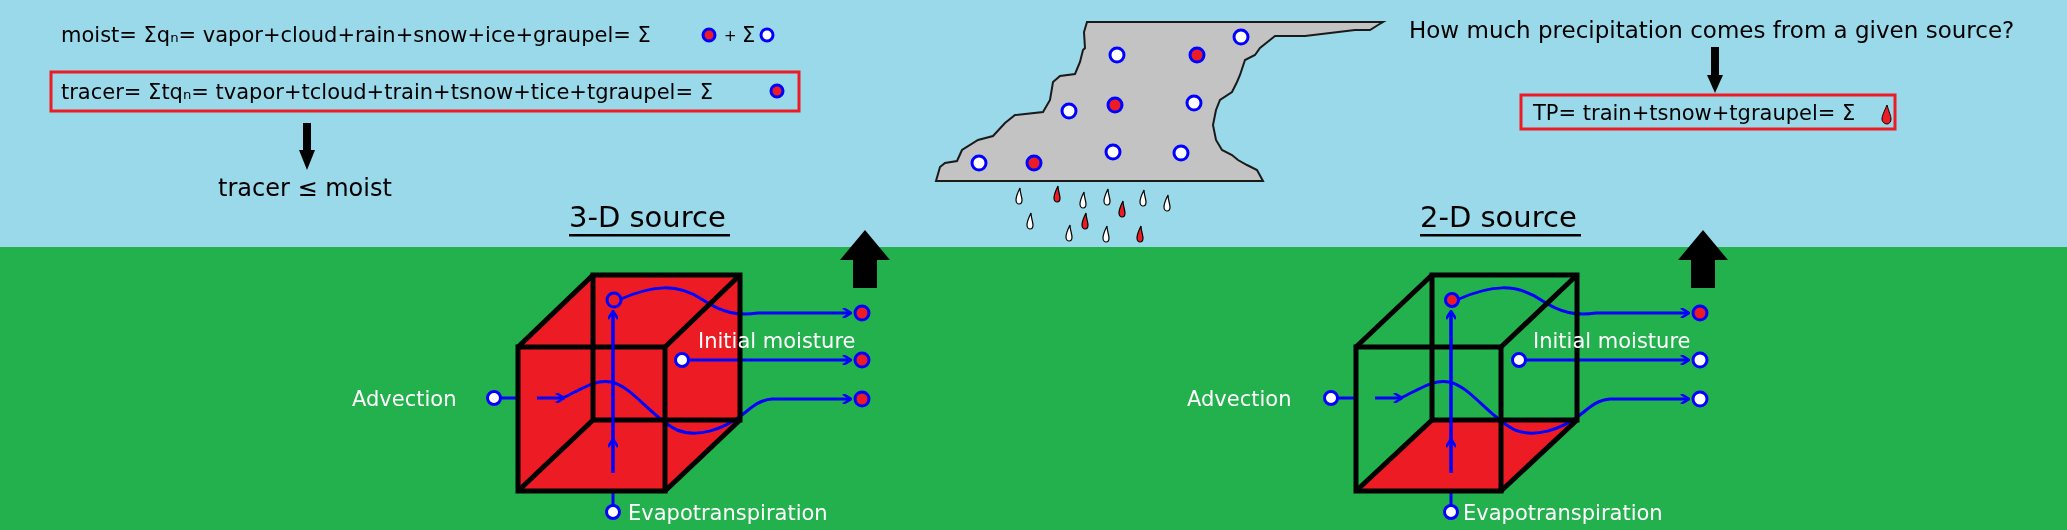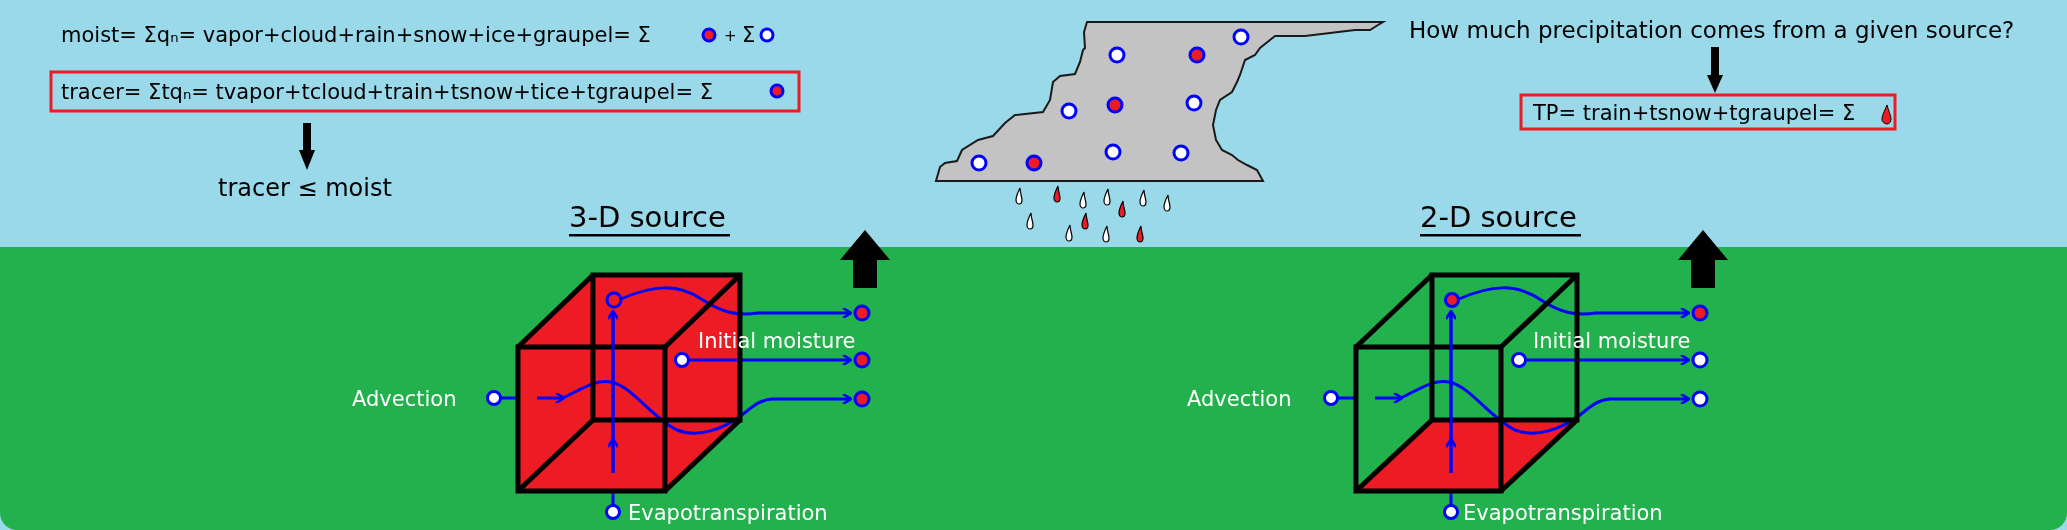--- a/index.html
+++ b/index.html
@@ -1,16 +1,16 @@
 <!DOCTYPE html>
 <html><head>
 <meta charset="utf-8">
 <style>
   html, body { margin: 0; padding: 0; background: #99d9ea; }
-  #stage { position: relative; width: 2067px; height: 530px; overflow: hidden; border-radius: 17px; }
+  #stage { position: relative; width: 2067px; height: 530px; overflow: hidden; }
   svg { display: block; }
   .txt { font-family: "DejaVu Sans", sans-serif; }
 </style>
 </head>
 <body>
 
 <div id="stage">
 <svg id="svg" width="2067" height="530" viewBox="0 0 2067 530" xmlns="http://www.w3.org/2000/svg">
   <defs>
     <marker id="arrowBlue" markerWidth="10" markerHeight="10" refX="8" refY="5" orient="auto" markerUnits="userSpaceOnUse">

